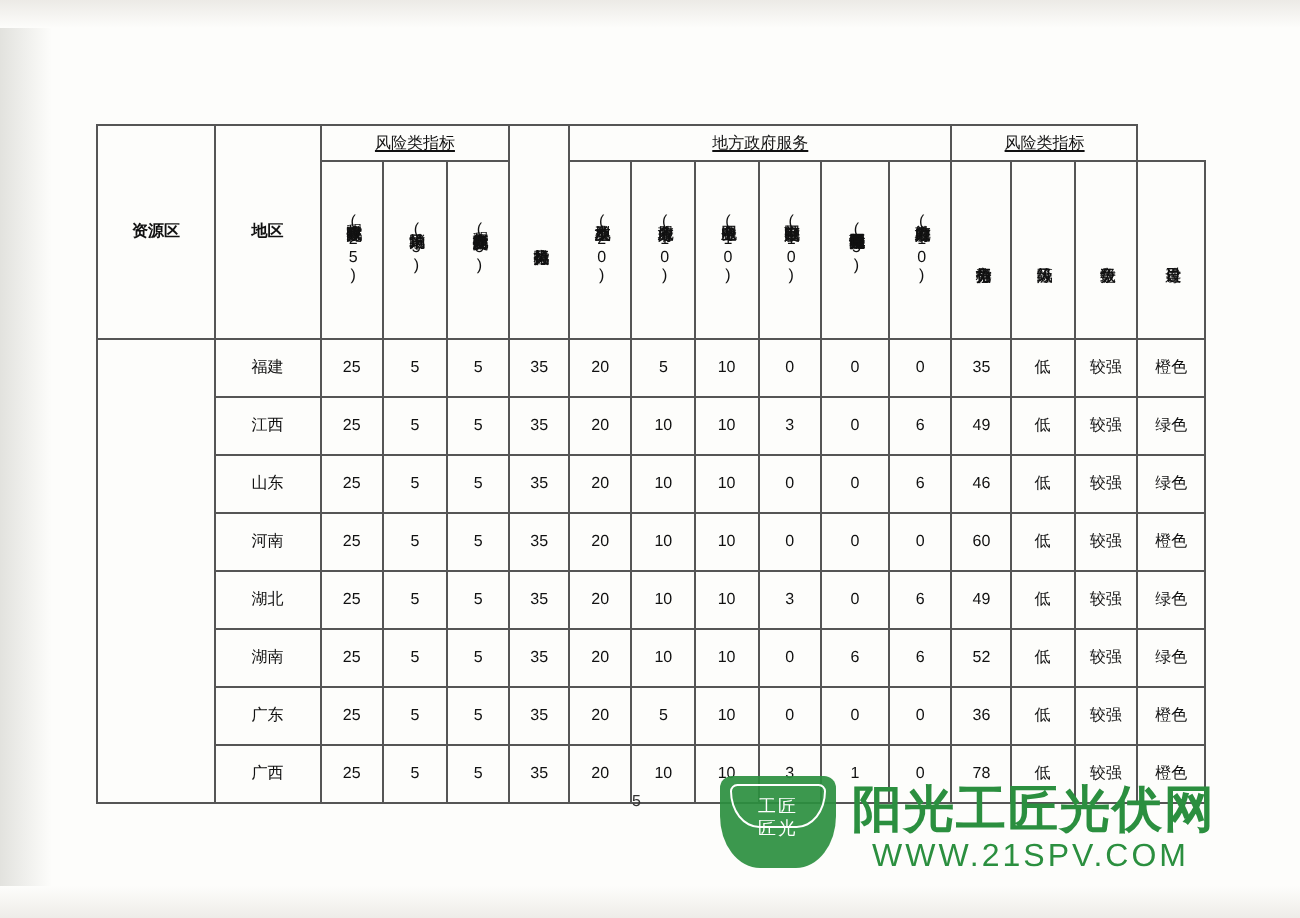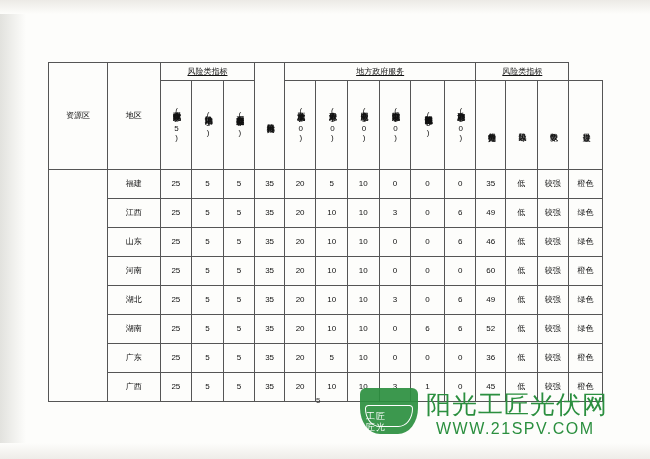--- a/index.html
+++ b/index.html
@@ -79,21 +79,21 @@
     height: 15px;
     font-weight: normal;
     text-decoration: underline;
   }
   th.sub-head {
     height: 86px;
     font-weight: normal;
     padding: 2px 0;
   }
   th.corner-cell {
-    font-weight: normal;
+    font-weight: bold;
     font-size: 9px;
   }
   td.region-cell {
     font-size: 9px;
     height: 26px;
   }
   td.num-cell {
     font-size: 8.5px;
     height: 26px;
   }
@@ -125,38 +125,39 @@
     position: absolute;
     left: 0; top: 0;
     width: 58px;
     height: 46px;
     background: #2b8f3f;
     border-radius: 6px 6px 20px 20px / 6px 6px 26px 26px;
     opacity: 0.92;
   }
   .wm-shield-inner {
     position: absolute;
-    left: 5px; top: 17px;
+    left: 5px; top: 4px;
     width: 48px;
     height: 22px;
     border: 1.4px solid #ffffff;
     border-radius: 4px 4px 16px 16px / 4px 4px 20px 20px;
     color: #fff;
     font-size: 9px;
     line-height: 11px;
+    text-align: center;
     padding-top: 5px;
     box-sizing: border-box;
     letter-spacing: 1px;
   }
   .wm-title {
     position: absolute;
     left: 74px;
     top: 2px;
     font-size: 25px;
-    font-weight: normal;
+    font-weight: bold;
     color: #2b8f3f;
     letter-spacing: 1px;
     white-space: nowrap;
   }
   .wm-url {
     position: absolute;
     left: 84px;
     top: 34px;
     font-size: 16px;
     font-weight: normal;
@@ -343,21 +344,21 @@
           <td class="num-cell">25</td>
           <td class="num-cell">5</td>
           <td class="num-cell">5</td>
           <td class="num-cell">35</td>
           <td class="num-cell">20</td>
           <td class="num-cell">10</td>
           <td class="num-cell">10</td>
           <td class="num-cell">3</td>
           <td class="num-cell">1</td>
           <td class="num-cell">0</td>
-          <td class="num-cell">45</td>
+          <td class="num-cell">78</td>
           <td class="num-cell">低</td>
           <td class="num-cell">较强</td>
           <td class="num-cell">橙色</td>
         </tr>
       </tbody>
   </table>
 
   <div class="page-number">5</div>
 
   <div class="watermark">

